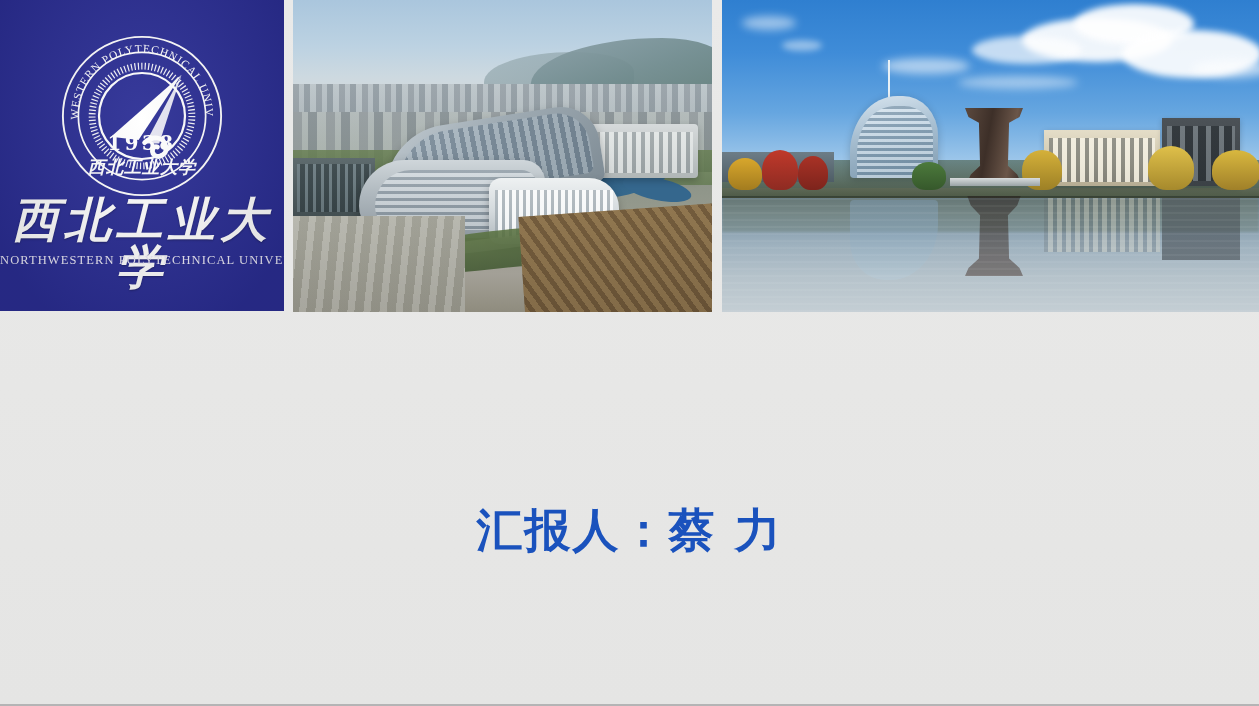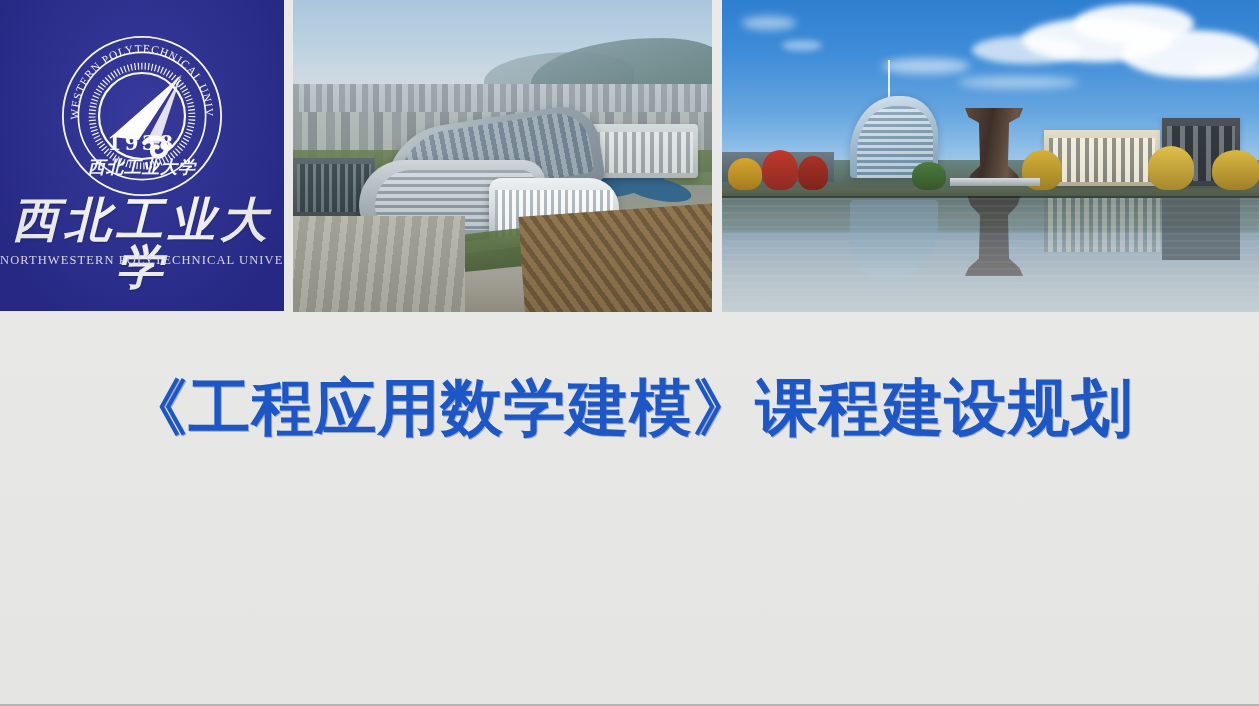--- a/index.html
+++ b/index.html
@@ -429,16 +429,16 @@
       <div class="refl r-trees"></div>
       <div class="refl r-glass"></div>
       <div class="refl r-beige"></div>
       <div class="refl r-dark"></div>
       <div class="refl r-ding"></div>
       <div class="ph-layer p2-ripples"></div>
     </div>
 
   </div>
 
-  <div class="title">《工程应用数学建模》课程建设规划</div>
+  <div class="presenter">汇报人：蔡 力</div>
 
   <div class="edge-bottom"></div>
 </div>
 
 </body></html>

